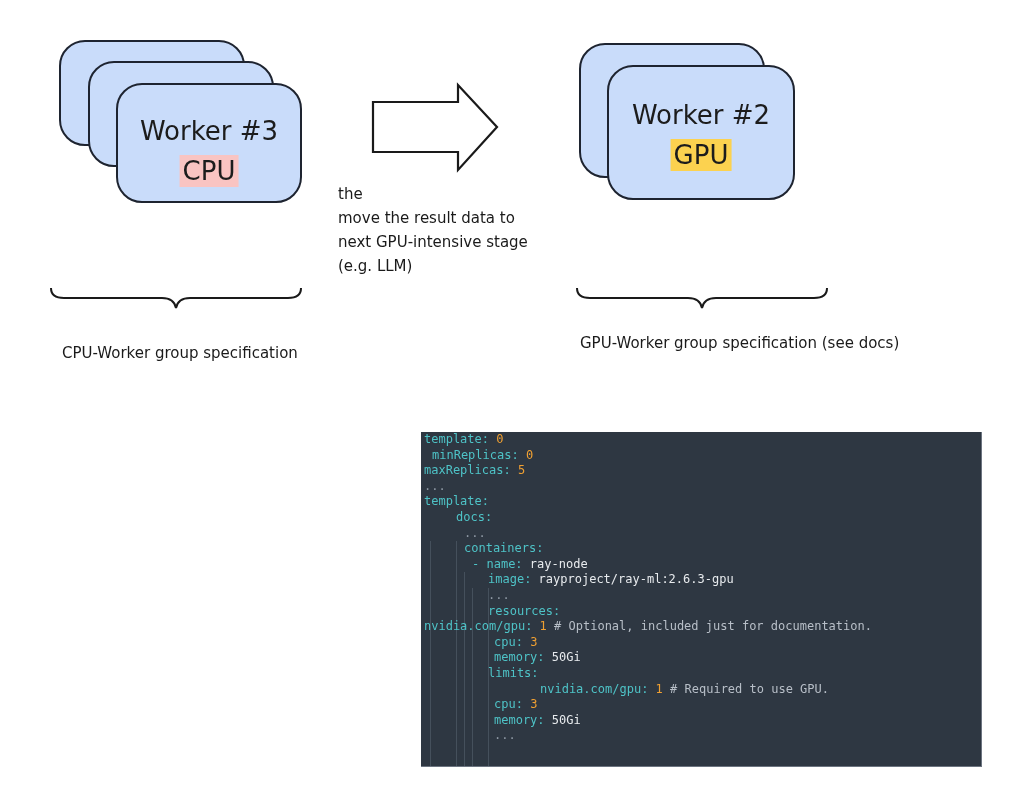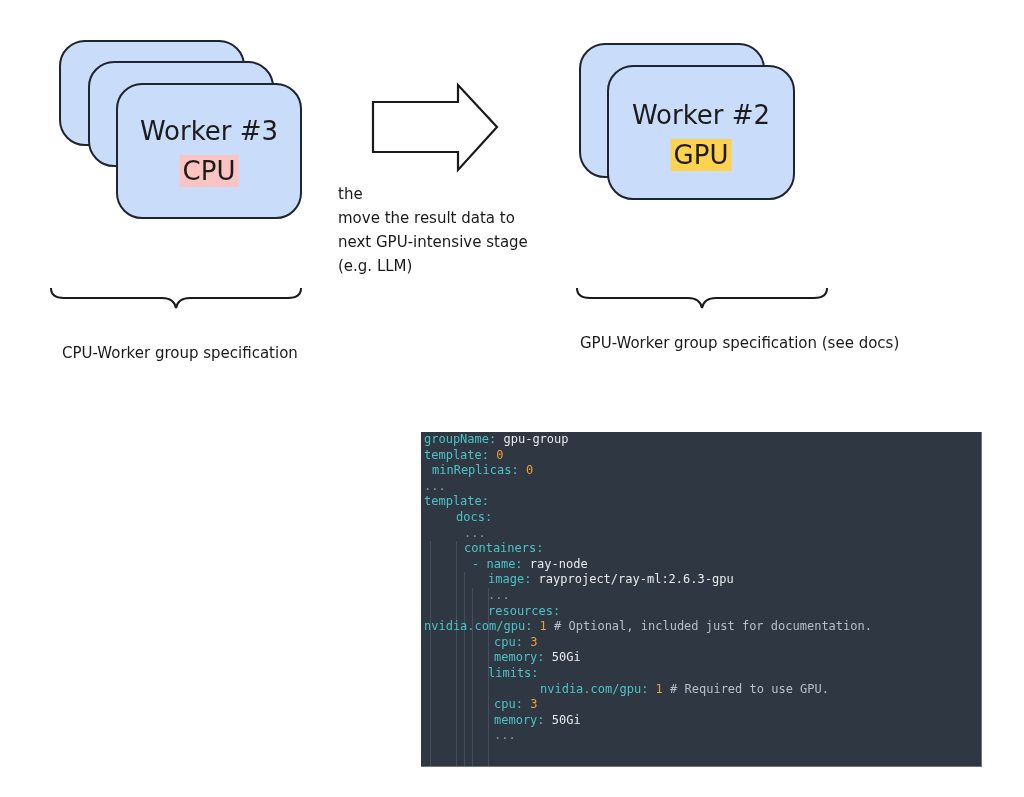--- a/index.html
+++ b/index.html
@@ -89,21 +89,21 @@
       bottom: 0;
       width: 1px;
       background: #45505c;
     }
   </style>
 </head>
 <body>
 
 <div class="card" style="left:59px;top:40px;width:186px;height:106px;"></div>
 <div class="card" style="left:88px;top:61px;width:186px;height:106px;"></div>
-<div class="card" style="left:116px;top:83px;width:186px;height:136px;">
+<div class="card" style="left:116px;top:83px;width:186px;height:120px;">
   <div class="card-label" style="top:30px;">Worker #3</div>
   <div class="hw-tag" style="top:70px;background:#f9c4c2;">CPU</div>
 </div>
 
 <div class="card" style="left:579px;top:43px;width:186px;height:135px;"></div>
 <div class="card" style="left:607px;top:65px;width:188px;height:135px;">
   <div class="card-label" style="top:32px;">Worker #2</div>
   <div class="hw-tag" style="top:72px;background:#fcd24f;">GPU</div>
 </div>
 
@@ -126,23 +126,23 @@
 
 <div class="caption" style="left:62px;top:341px;">CPU-Worker group specification</div>
 <div class="caption" style="left:580px;top:331px;">GPU-Worker group specification (see docs)</div>
 
 <div class="code" id="code-block">
     <div class="guide" style="left: 9px; top: 109.2px;"></div>
     <div class="guide" style="left: 35px; top: 109.2px;"></div>
     <div class="guide" style="left: 43px; top: 140.4px;"></div>
     <div class="guide" style="left: 51px; top: 156px;"></div>
     <div class="guide" style="left: 67px; top: 156px;"></div>
-    <div class="code-line" style="padding-left: 3px;"><span class="k">groupName</span><span class="p">: </span><span class="v">gpu-group</span></div>
     <div class="code-line" style="padding-left: 3px;"><span class="k">template</span><span class="p">: </span><span class="n">0</span></div>
     <div class="code-line" style="padding-left: 11px;"><span class="k">minReplicas</span><span class="p">: </span><span class="n">0</span></div>
+    <div class="code-line" style="padding-left: 3px;"><span class="k">maxReplicas</span><span class="p">: </span><span class="n">5</span></div>
     <div class="code-line" style="padding-left: 3px;"><span class="d">...</span></div>
     <div class="code-line" style="padding-left: 3px;"><span class="k">template</span><span class="p">:</span></div>
     <div class="code-line" style="padding-left: 35px;"><span class="k">docs</span><span class="p">:</span></div>
     <div class="code-line" style="padding-left: 43px;"><span class="d">...</span></div>
     <div class="code-line" style="padding-left: 43px;"><span class="k">containers</span><span class="p">:</span></div>
     <div class="code-line" style="padding-left: 51px;"><span class="p">- </span><span class="k">name</span><span class="p">: </span><span class="v">ray-node</span></div>
     <div class="code-line" style="padding-left: 67px;"><span class="k">image</span><span class="p">: </span><span class="v">rayproject/ray-ml:2.6.3-gpu</span></div>
     <div class="code-line" style="padding-left: 67px;"><span class="d">...</span></div>
     <div class="code-line" style="padding-left: 67px;"><span class="k">resources</span><span class="p">:</span></div>
     <div class="code-line" style=""><span class="k">nvidia.com/gpu</span><span class="p">: </span><span class="n">1</span><span class="c"> # Optional, included just for documentation.</span></div>

